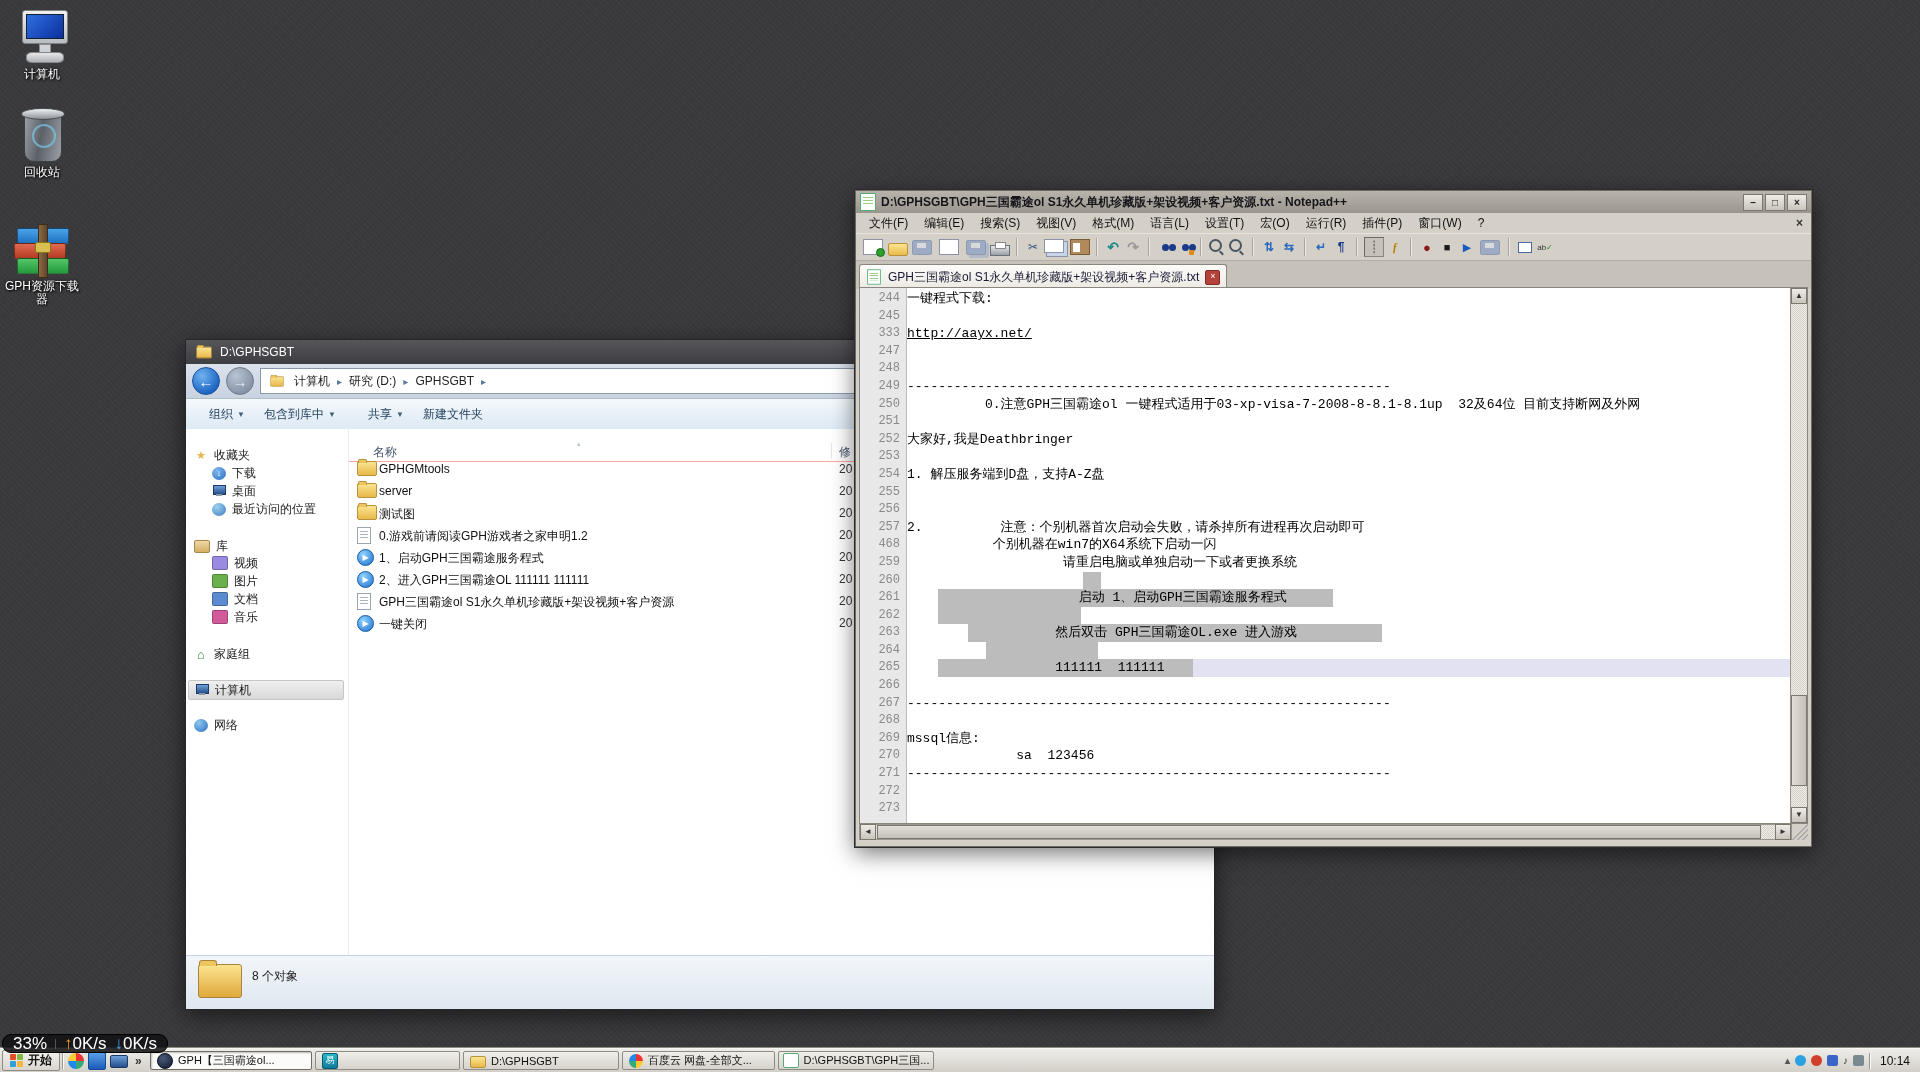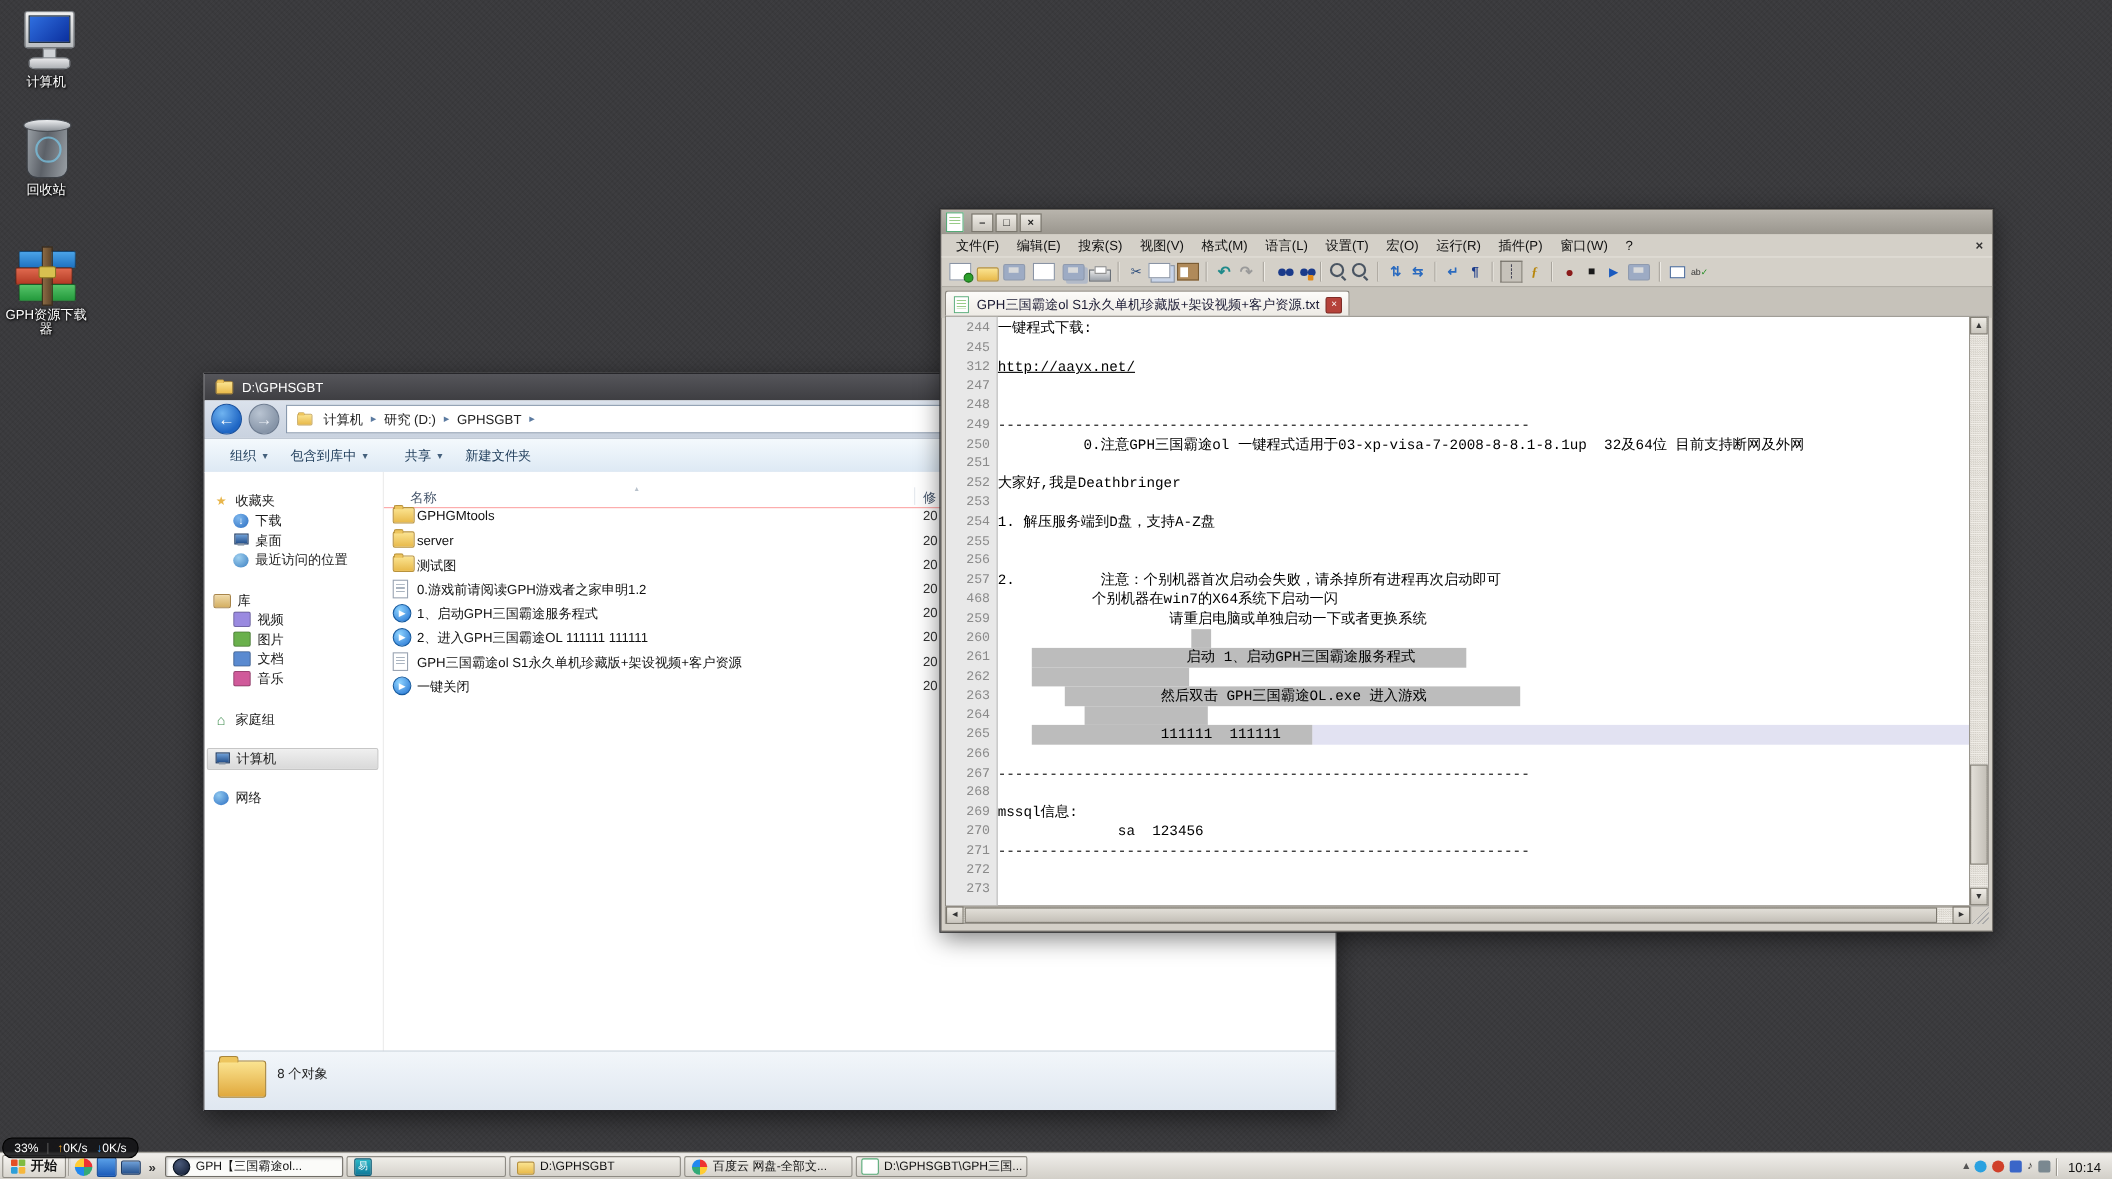--- a/index.html
+++ b/index.html
@@ -170,21 +170,21 @@
   .tbi-baidu{border-radius:50%;background:conic-gradient(#e33 0 25%,#fc3 25% 50%,#3a7 50% 75%,#28e 75%);}
   .tbi-npp{background:#fff;border:1px solid #5a7;width:11px;height:13px;}
   .tb-tray{position:absolute;right:4px;top:0;height:23px;display:flex;align-items:center;gap:5px;}
   .tray-ic{font-size:10px;line-height:1;}
   .tray-dot{width:11px;height:11px;border-radius:50%;}
   .tray-sq{width:11px;height:11px;border-radius:2px;}
   .tb-clock{font-size:12px;color:#111;padding:0 6px 0 4px;}
   .tb-sep{width:1px;height:16px;background:#9a978f;border-right:1px solid #fbfaf7;}
 
   
-  #netmon{position:absolute;left:2px;top:1034px;height:17px;background:rgba(18,18,20,.88);border:1px solid #000;border-radius:9px;display:flex;align-items:center;gap:8px;padding:0 10px;color:#fff;font-size:11px;z-index:11;}
+  #netmon{position:absolute;left:2px;top:1034px;height:17px;background:rgba(18,18,20,.88);border:1px solid #000;border-radius:9px;display:flex;align-items:center;gap:8px;padding:0 10px;color:#fff;font-size:17px;z-index:11;}
   #netmon .up{color:#f5a623;font-weight:bold;}
   #netmon .dn{color:#4aa3f0;font-weight:bold;}
   #netmon .v{color:#fff;font-weight:normal;}
   #netmon .nsep{width:1px;height:10px;background:#555;}
 </style>
 </head>
 <body>
 
 <div id="screen">
 
@@ -372,20 +372,21 @@
     </div>
     <div class="exp-status">
       <span class="bigfolder"></span>
       <span class="stxt">8 个对象</span>
     </div>
   </div>
 
   <div class="win" id="npp">
     <div class="npp-title">
       <span class="npp-doc-ic"></span>
+      <span class="ttl">D:\GPHSGBT\GPH三国霸途ol S1永久单机珍藏版+架设视频+客户资源.txt - Notepad++</span>
       <span id="npp-capbtns" style="display:flex;">
           <span class="capbtn">–</span>
           <span class="capbtn">□</span>
           <span class="capbtn">×</span>
         </span>
     </div>
     <div class="npp-menu" id="npp-menus">
         <span class="mi">文件(F)</span>
         <span class="mi">编辑(E)</span>
         <span class="mi">搜索(S)</span>
@@ -444,21 +445,21 @@
       <div class="npp-tab">
         <span class="npp-doc-ic" style="transform:scale(.85);"></span>
         <span>GPH三国霸途ol S1永久单机珍藏版+架设视频+客户资源.txt</span>
         <span class="tab-close">×</span>
       </div>
     </div>
     <div class="npp-docwrap">
       <div class="npp-gutter" id="npp-gutter">
           <div>244</div>
           <div>245</div>
-          <div>312</div>
+          <div>333</div>
           <div>247</div>
           <div>248</div>
           <div>249</div>
           <div>250</div>
           <div>251</div>
           <div>252</div>
           <div>253</div>
           <div>254</div>
           <div>255</div>
           <div>256</div>

